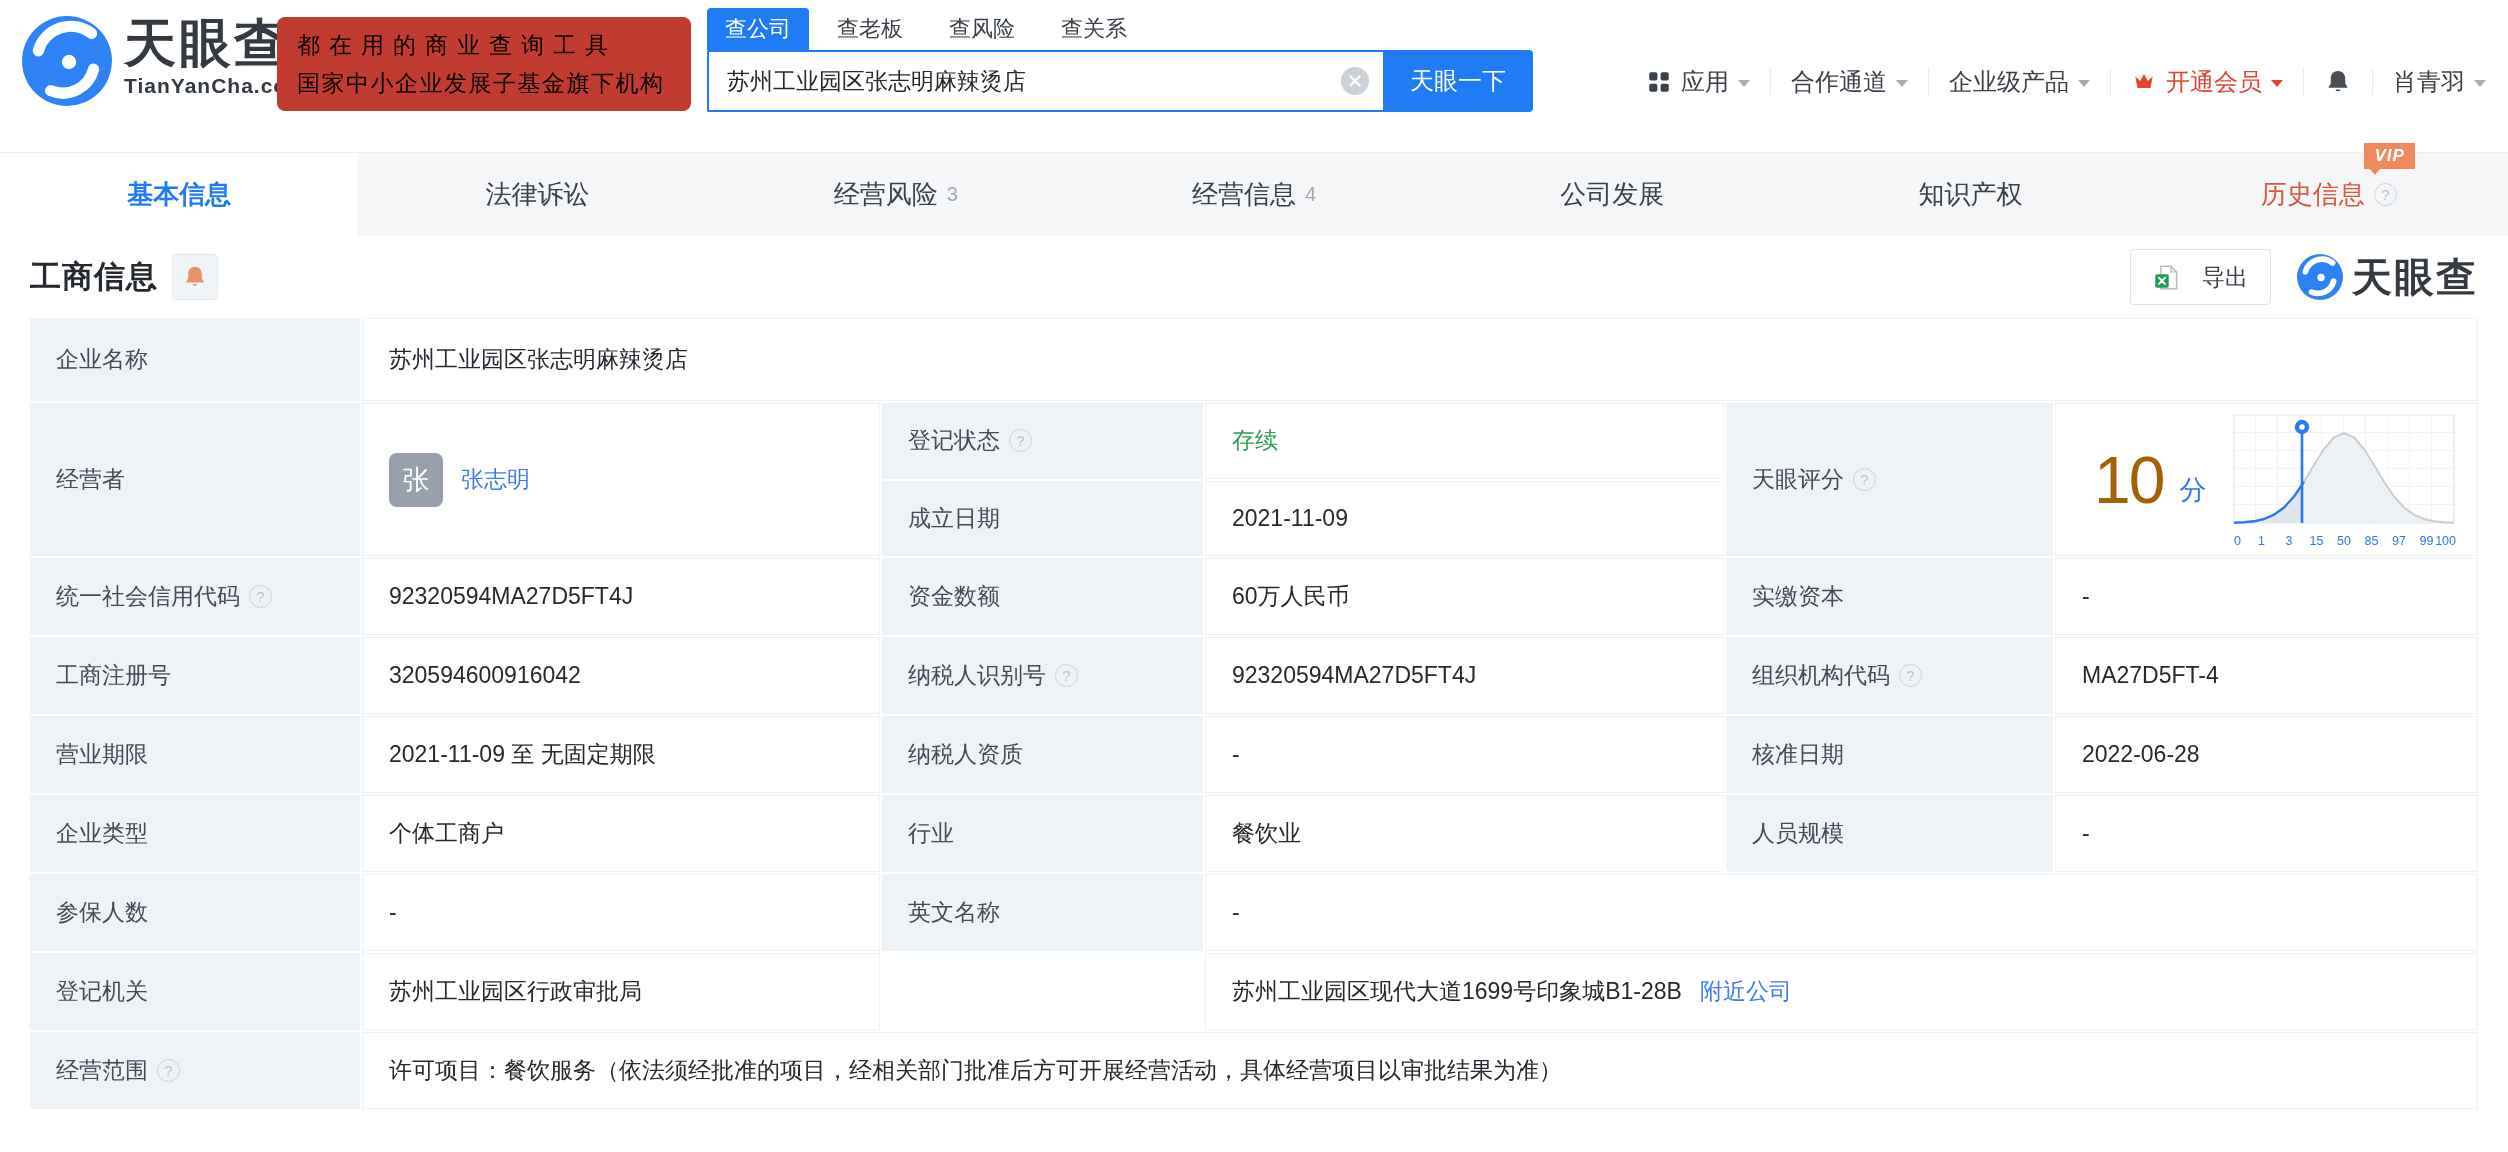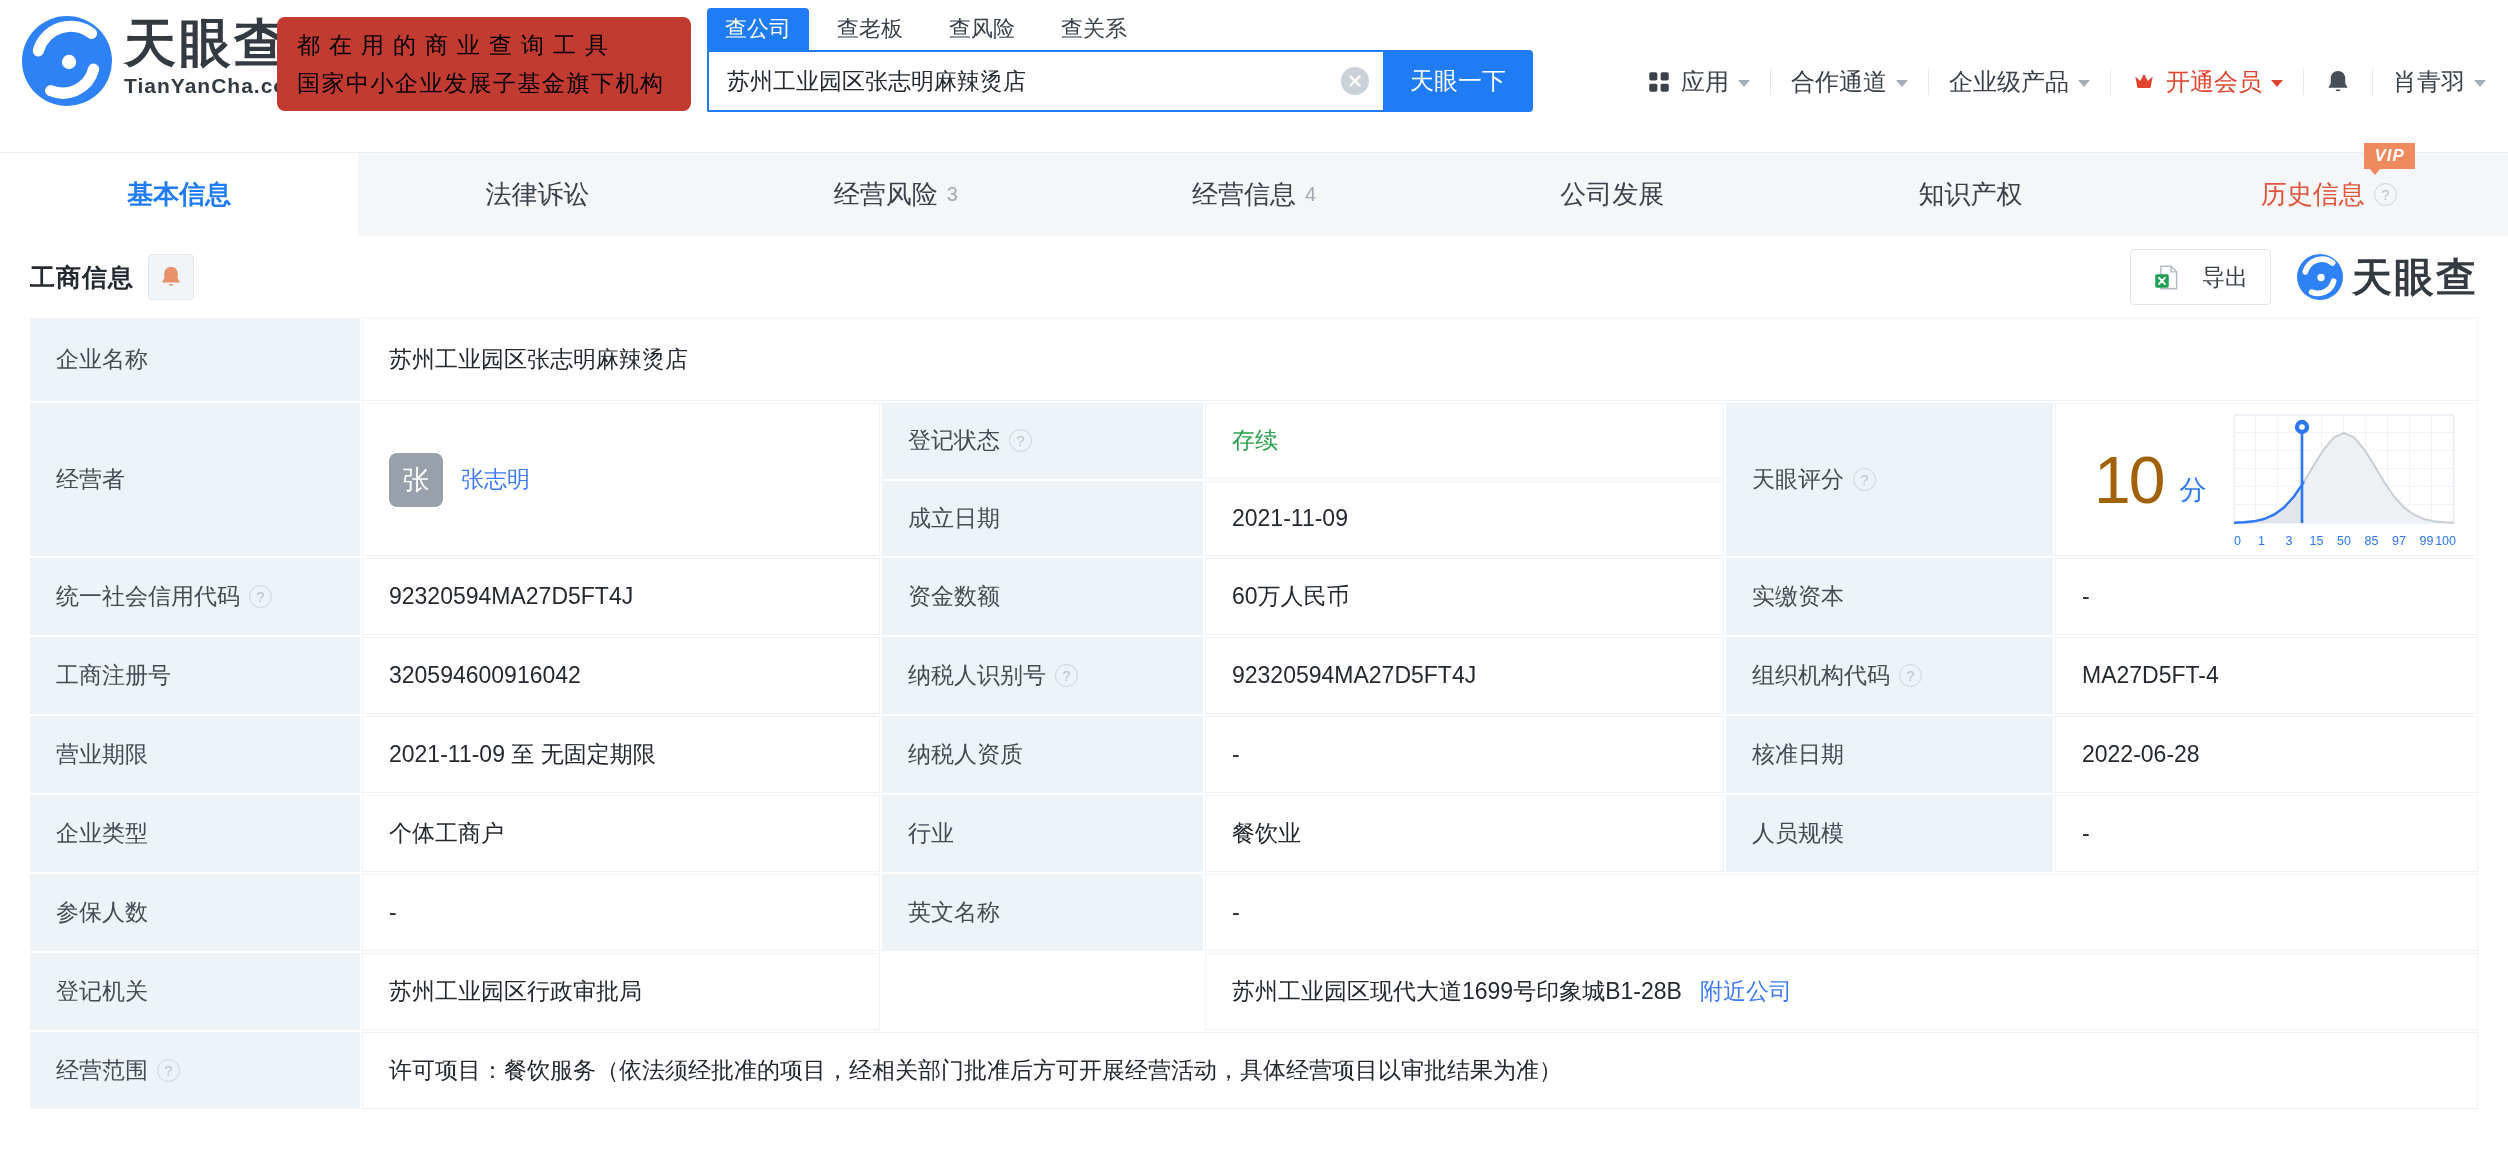--- a/index.html
+++ b/index.html
@@ -47,21 +47,21 @@
   .rel{position:relative;display:inline-block;}
   .vipbadge{position:absolute;top:-34px;right:-50px;background:#ef8a5f;color:#fff;font-size:17px;
     font-weight:700;font-style:italic;padding:3px 10px;border-radius:0;letter-spacing:1px;}
   .vipbadge::after{content:"";position:absolute;left:5px;bottom:-6px;
     border-left:6px solid transparent;border-right:6px solid transparent;border-top:7px solid #ef8a5f;}
   .qicon{display:inline-flex;width:21px;height:21px;border:1px solid #ccd4db;border-radius:50%;
     color:#bac3cc;align-items:center;justify-content:center;font-size:15px;margin-left:9px;flex:none;cursor:pointer;}
   .qicon::after{content:"?";}
   
   .sechead{display:flex;align-items:center;height:82px;padding:0 30px;background:#fff;}
-  .sechead h2{font-size:25px;margin:0;color:#24292f;font-weight:700;letter-spacing:1px;}
+  .sechead h2{font-size:31px;margin:0;color:#24292f;font-weight:700;letter-spacing:1px;}
   .bellbtn{margin-left:14px;width:44px;height:44px;border:1px solid #e3e8ee;background:#f2f5f8;border-radius:4px;
     display:flex;align-items:center;justify-content:center;cursor:pointer;}
   .secright{margin-left:auto;display:flex;align-items:center;gap:26px;}
   .export{display:flex;align-items:center;gap:22px;height:56px;padding:0 22px;background:#fff;
     border:1px solid #dfe5ea;border-radius:4px;font-size:23px;color:#3a4149;font-family:inherit;cursor:pointer;}
   .wm{display:flex;align-items:center;gap:9px;font-size:40px;font-weight:700;color:#343a41;letter-spacing:2px;}
   .wm svg{width:46px;height:46px;}
   
   .grid{margin:0 30px;display:grid;grid-template-columns:330px 518px 321px 519px 327px 423px;
     grid-template-rows:83px 153px 77px 77px 77px 77px 77px 77px 77px;gap:2px;background:#fff;}

